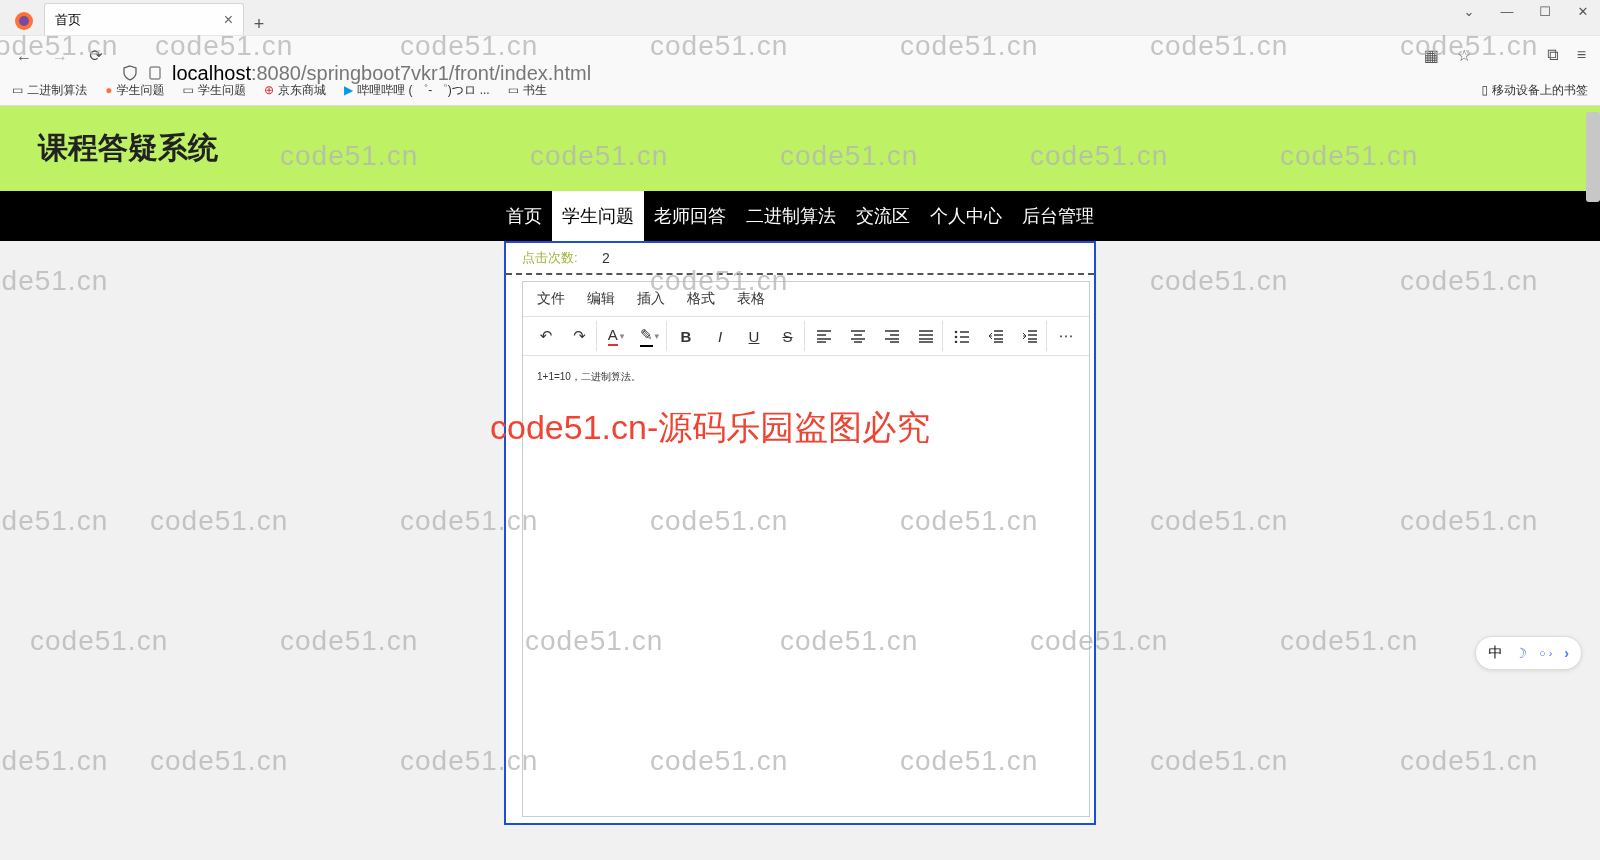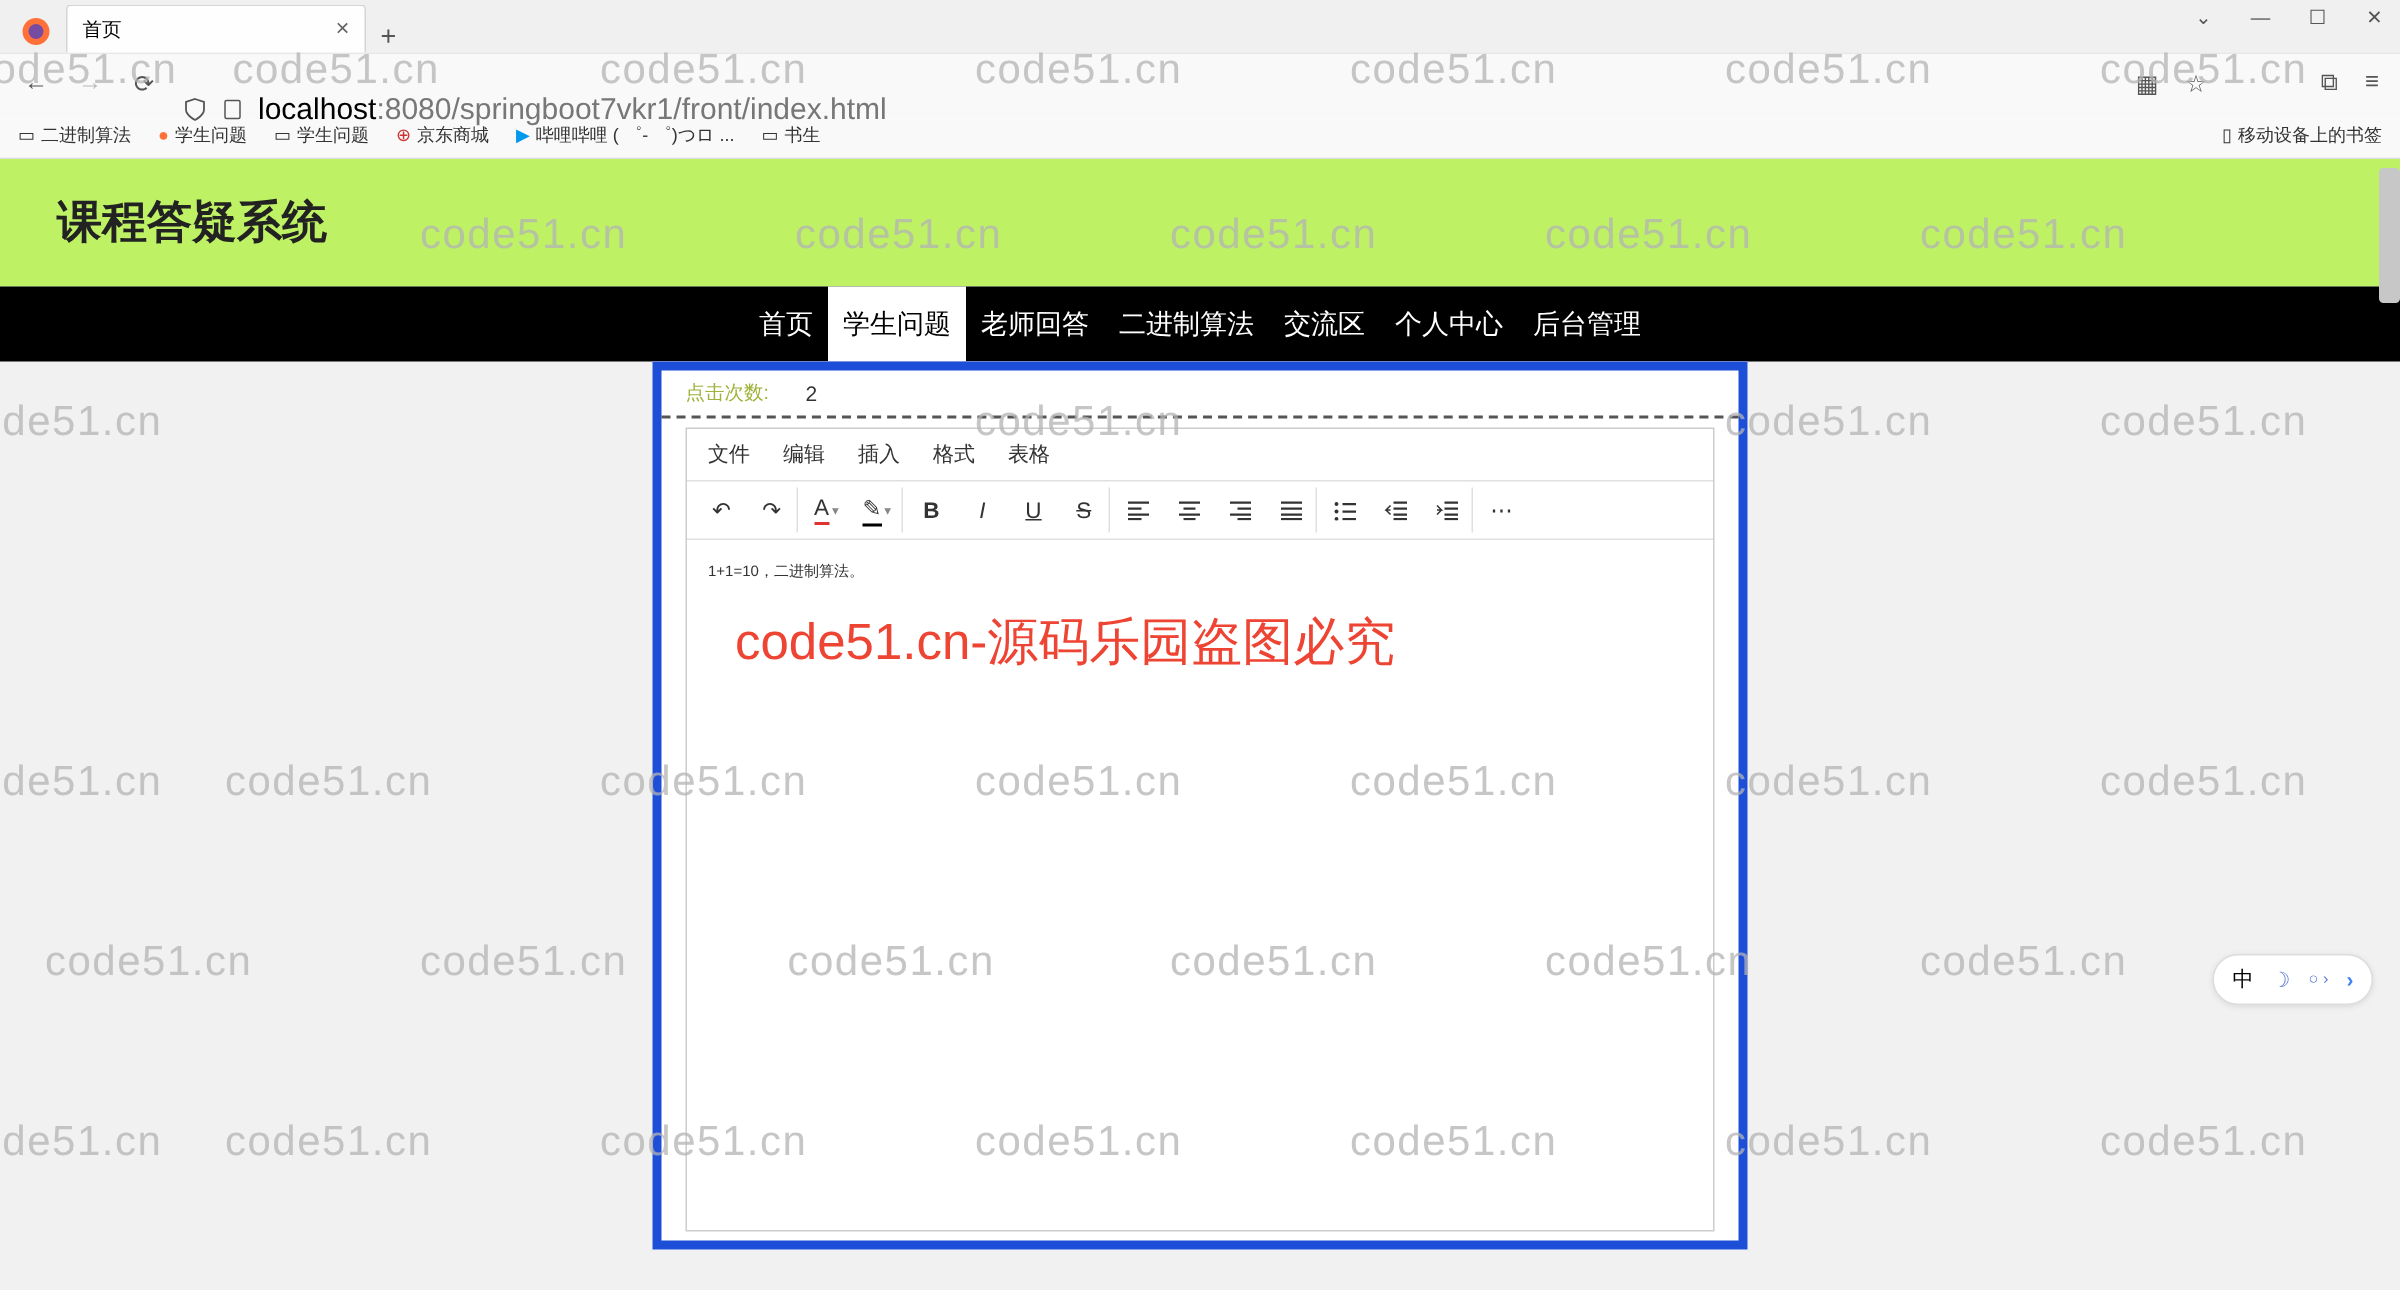--- a/index.html
+++ b/index.html
@@ -27,21 +27,21 @@
 .page-header { background:#bef264; padding:22px 38px; }
 .page-header h1 { font-size:30px; color:#222; font-weight:600; }
 
 
 .main-nav { background:#000; height:50px; display:flex; align-items:stretch; justify-content:center; }
 .nav-item { color:#fff; font-size:18px; padding:0 10px; display:flex; align-items:center; white-space:nowrap; }
 .nav-item.active { background:#fff; color:#000; font-weight:400; }
 
 
 .content { display:flex; justify-content:center; padding-top:0; }
-.panel { width:730px; border:6px solid #1d4ed8; background:#fff; }
+.panel { width:592px; border:2px solid #1d4ed8; background:#fff; }
 .click-row { display:flex; align-items:center; padding:6px 16px; border-bottom:2px dashed #555; }
 .click-lbl { color:#9fb33a; font-size:13px; width:80px; }
 .click-val { font-size:14px; color:#333; }
 
 .answer-row { display:flex; padding:6px 16px; gap:0; }
 .answer-lbl { color:#9fb33a; font-size:13px; width:80px; padding-top:280px; }
 .editor-wrap { flex:1; border:1px solid #ccc; background:#fff; margin-top:0; }
 
 .ed-menu { display:flex; gap:22px; padding:8px 14px; border-bottom:1px solid #e0e0e0; font-size:14px; color:#333; }
 .ed-tool { display:flex; align-items:center; gap:0; padding:4px 6px; border-bottom:1px solid #e0e0e0; }

